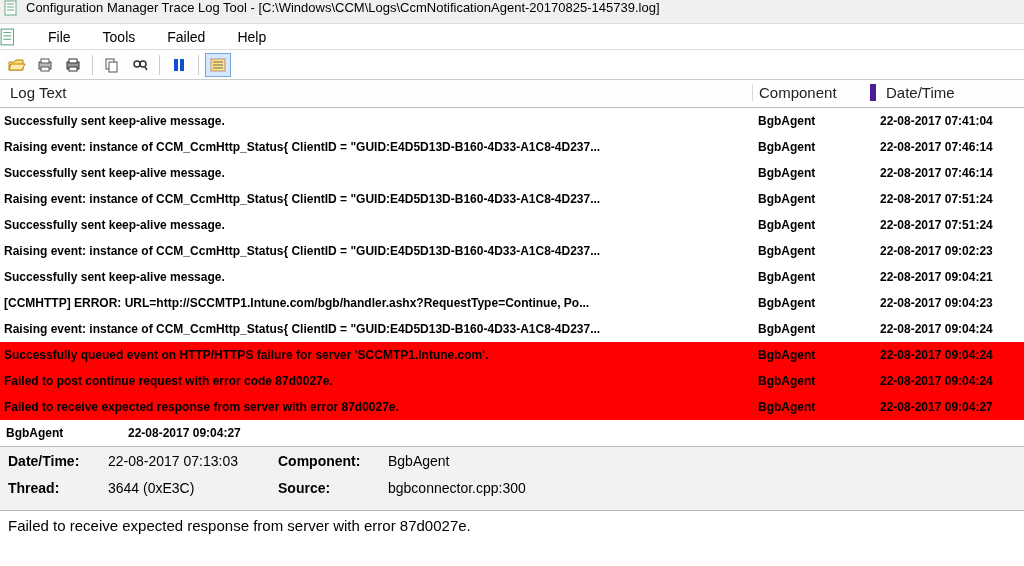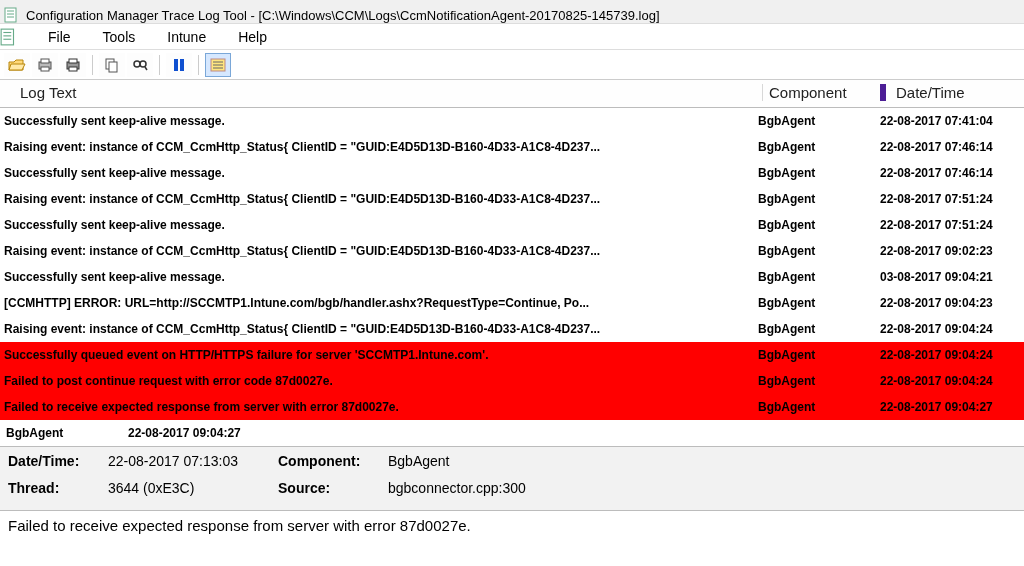--- a/index.html
+++ b/index.html
@@ -10,21 +10,21 @@
     font-size: 14px;
     background: #fff;
     color: #000;
     overflow: hidden;
   }
   .titlebar {
     height: 24px;
     background: #f0f0f0;
     border-bottom: 1px solid #ddd;
     display: flex;
-    align-items: flex-end;
+    align-items: flex-start;
     padding-left: 4px;
     font-size: 13px;
   }
   .titlebar .app-icon {
     width: 16px; height: 16px;
     margin-right: 6px;
     display: inline-flex;
     align-items: center;
     justify-content: center;
   }
@@ -61,21 +61,21 @@
   .toolbar .sep {
     width: 1px; height: 20px;
     background: #ccc;
     margin: 0 4px;
   }
   .headers {
     display: flex;
     border-bottom: 1px solid #bcbcbc;
     background: #fefefe;
     font-size: 15px;
-    padding: 4px 0 6px 10px;
+    padding: 4px 0 6px 0;
   }
   .col-log   { width: 752px; padding-left: 10px; }
   .col-comp  { width: 118px; padding-left: 6px; border-left: 1px solid #d8d8d8;}
   .col-date  { flex: 1; padding-left: 10px; border-left: 6px solid #4c1d95;}
   .headers > div { color:#222; }
   .logarea { height: 338px; overflow: hidden; }
   .row {
     display: flex;
     font-size: 12px;
     line-height: 26px;
@@ -127,21 +127,21 @@
   <span class="app-icon">
     <svg width="18" height="18" viewBox="0 0 16 16">
       <rect x="1" y="1" width="11" height="14" fill="#fff" stroke="#6a8" stroke-width="1"></rect>
       <line x1="3" y1="4" x2="10" y2="4" stroke="#6a8"></line>
       <line x1="3" y1="7" x2="10" y2="7" stroke="#6a8"></line>
       <line x1="3" y1="10" x2="10" y2="10" stroke="#6a8"></line>
     </svg>
   </span>
   <span class="menu-item">File</span>
   <span class="menu-item">Tools</span>
-  <span class="menu-item">Intune</span>
+  <span class="menu-item">Failed</span>
   <span class="menu-item">Help</span>
 </div>
 
 <div class="toolbar">
   <div class="tbtn">
     <svg width="18" height="16" viewBox="0 0 18 16">
         <path d="M1 5 L6 5 L8 3 L15 3 L15 13 L1 13 Z" fill="#ffd97a" stroke="#b8860b"></path>
         <path d="M3 7 L17 7 L14 13 L1 13 Z" fill="#ffe9a8" stroke="#b8860b"></path>
       </svg>
   </div>
@@ -224,21 +224,21 @@
       <div class="c-date">22-08-2017 07:51:24</div>
     </div>
     <div class="row">
       <div class="c-log">Raising event: instance of CCM_CcmHttp_Status{ ClientID = "GUID:E4D5D13D-B160-4D33-A1C8-4D237...</div>
       <div class="c-comp">BgbAgent</div>
       <div class="c-date">22-08-2017 09:02:23</div>
     </div>
     <div class="row">
       <div class="c-log">Successfully sent keep-alive message.</div>
       <div class="c-comp">BgbAgent</div>
-      <div class="c-date">03-08-2017 09:04:21</div>
+      <div class="c-date">22-08-2017 09:04:21</div>
     </div>
     <div class="row">
       <div class="c-log">[CCMHTTP] ERROR: URL=http://SCCMTP1.Intune.com/bgb/handler.ashx?RequestType=Continue, Po...</div>
       <div class="c-comp">BgbAgent</div>
       <div class="c-date">22-08-2017 09:04:23</div>
     </div>
     <div class="row">
       <div class="c-log">Raising event: instance of CCM_CcmHttp_Status{ ClientID = "GUID:E4D5D13D-B160-4D33-A1C8-4D237...</div>
       <div class="c-comp">BgbAgent</div>
       <div class="c-date">22-08-2017 09:04:24</div>

